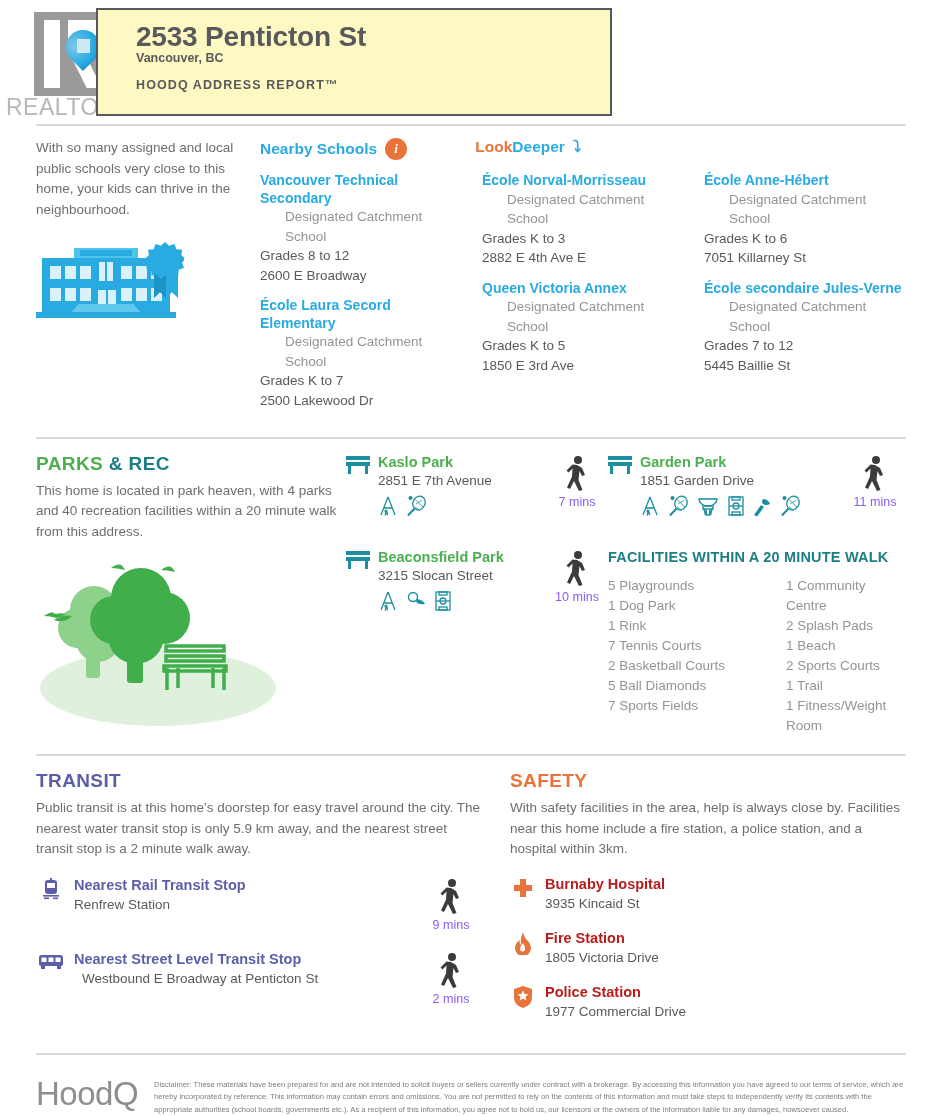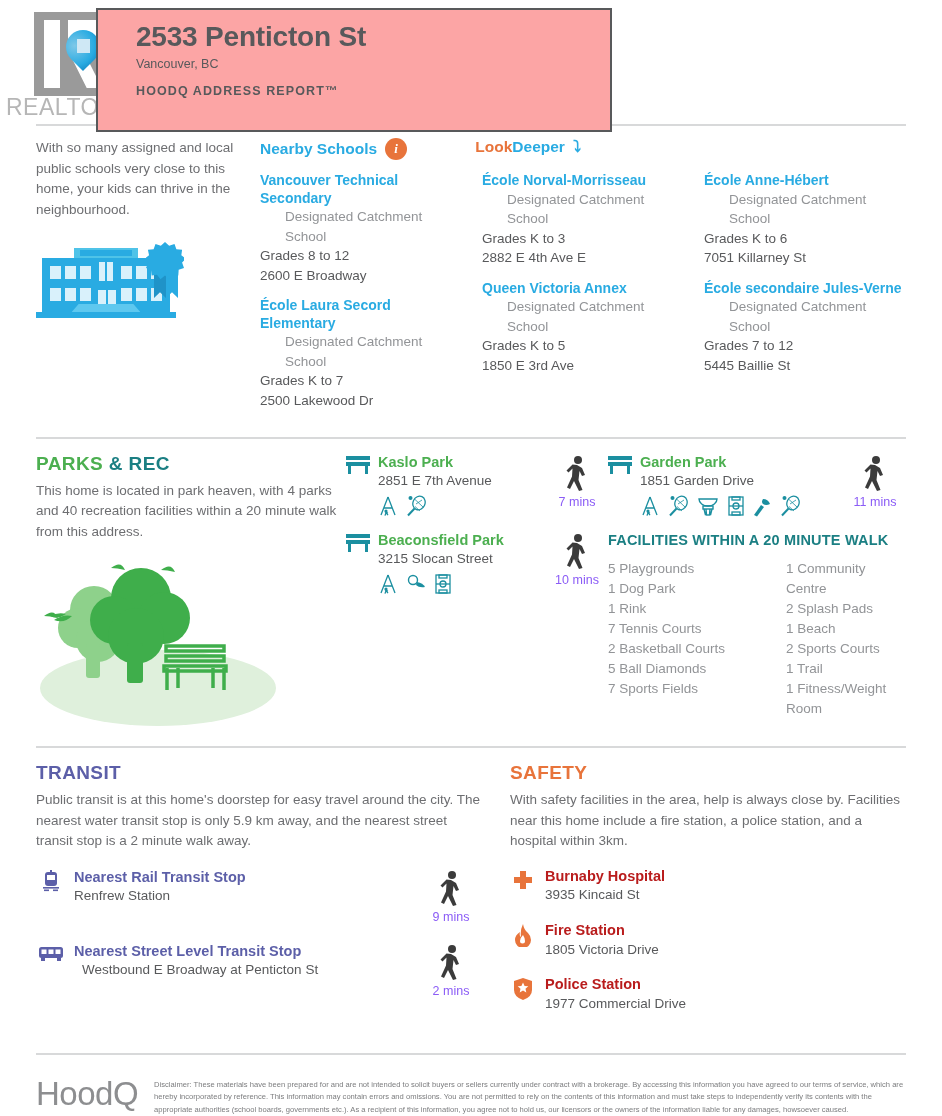--- a/index.html
+++ b/index.html
@@ -25,26 +25,26 @@
   .realtor-logo .pin { position:absolute; left:60px; top:22px; width:34px; height:44px; }
   .realtor-logo .pin .drop {
     position:absolute; left:0; top:0; width:34px; height:34px; border-radius:50% 50% 50% 0;
     transform: rotate(-45deg); background: radial-gradient(circle at 35% 30%, #7ec8e8 0%, #29abe2 60%, #0b76b4 100%);
   }
   .realtor-logo .pin .house { position:absolute; left:11px; top:9px; width:13px; height:14px; background:#cfe8f5; }
   .realtor-logo .word { position:absolute; left:0; top:86px; font-size:23px; letter-spacing:0.5px; color:#b6b6b6; font-weight:400;}
   .realtor-logo .word sup { font-size: 9px; }
 
   .header-box {
-    position:absolute; left:96px; top:8px; right:330px; height:124px;
-    border:2px solid #58595b; background:#fca5a5;
+    position:absolute; left:96px; top:8px; right:330px; height:108px;
+    border:2px solid #58595b; background:#fef9c3;
     padding: 12px 0 0 38px;
   }
   .addr-title { font-size: 28px; font-weight: 700; color:#58595b; letter-spacing:-0.2px; line-height:1.05; }
-  .addr-city { font-size: 12.5px; font-weight: 400; color:#58595b; margin-top: 6px; }
+  .addr-city { font-size: 12.5px; font-weight: 700; color:#58595b; }
   .addr-report { font-size: 12.5px; font-weight: 700; color:#58595b; letter-spacing: 1.1px; margin-top: 13px; }
 
   
   .divider { height:2px; background:#d8d9da; margin: 0 36px; }
   .section { padding: 14px 36px 0 36px; position: relative; }
   h2.sec-title { font-size: 19px; font-weight: 700; letter-spacing: 0.4px; margin-bottom: 6px; }
   .sec-title .alt { font-weight:700; }
   .blurb { font-size: 13.5px; line-height: 1.52; color:#6d6e71; }
 
   
@@ -421,21 +421,21 @@
                   <g fill="#3b3b3b">
                     <circle cx="14" cy="5" r="4"></circle>
                     <path d="M13 10 l5 3 l3 7 l-3 1 l-2.5 -5 l-1 9 l4 10 l-3.5 1 l-5 -10 l-4 8 l-3 -1.5 l5 -11 l0.5 -8 l-4 4 l-2 -2 l6 -6 z"></path>
                   </g>
                 </svg>
             </div>
             <div class="mins">11 mins</div>
           </div>
         </div>
 
-        <div class="park-row" style="margin-top:14px;">
+        <div class="park-row" style="margin-top:31px;">
           <div style="width:200px;flex:none;" class="park-entry">
             <span class="bench-icon">
                 <i class="b1"></i>
                 <i class="b2"></i>
                 <i class="b3"></i>
                 <i class="b4"></i>
               </span>
             <div>
               <div class="park-name">Beaconsfield Park</div>
               <div class="park-addr">3215 Slocan Street</div>

